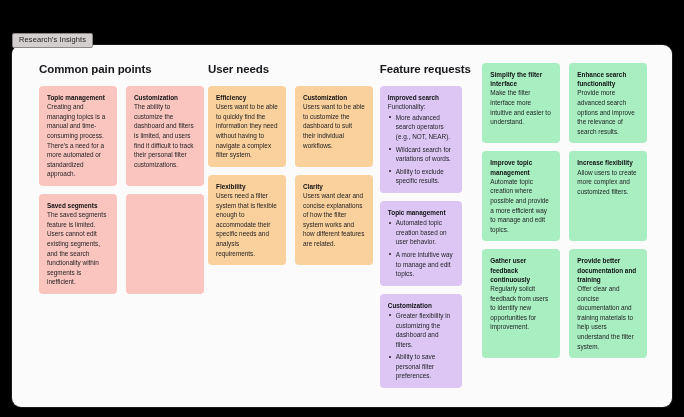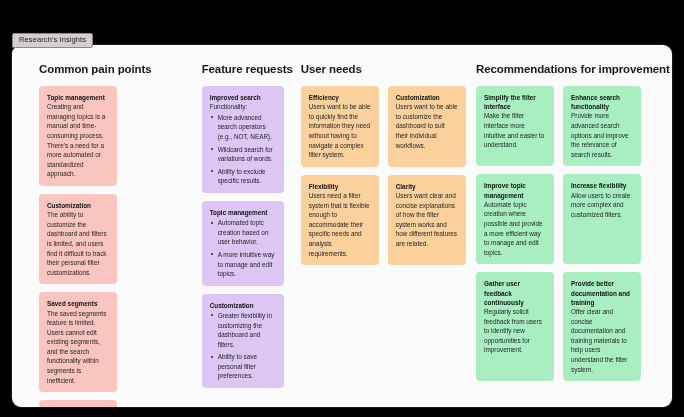--- a/index.html
+++ b/index.html
@@ -163,20 +163,47 @@
           </article>
 
           <article class="card hue-pink card-w2">
             
             
           </article>
 
         </div>
       </section>
 
+      <section class="column col-needs">
+        <h2 class="col-title">User needs</h2>
+        <div class="cards">
+
+          <article class="card hue-orange card-w2">
+            <span class="card-title">Efficiency</span>
+            <span class="card-body">Users want to be able to quickly find the information they need without having to navigate a complex filter system.</span>
+          </article>
+
+          <article class="card hue-orange card-w2">
+            <span class="card-title">Customization</span>
+            <span class="card-body">Users want to be able to customize the dashboard to suit their individual workflows.</span>
+          </article>
+
+          <article class="card hue-orange card-w2">
+            <span class="card-title">Flexibility</span>
+            <span class="card-body">Users need a filter system that is flexible enough to accommodate their specific needs and analysis requirements.</span>
+          </article>
+
+          <article class="card hue-orange card-w2">
+            <span class="card-title">Clarity</span>
+            <span class="card-body">Users want clear and concise explanations of how the filter system works and how different features are related.</span>
+          </article>
+
+        </div>
+      </section>
+
       <section class="column col-feature">
         <h2 class="col-title">Feature requests</h2>
         <div class="cards">
 
           <article class="card hue-purple card-w1">
             <span class="card-title">Improved search</span>
             <span class="card-body">Functionality:</span>
             <ul>
               <li>More advanced search operators (e.g., NOT, NEAR).</li>
               <li>Wildcard search for variations of words.</li>
@@ -196,49 +223,21 @@
             <span class="card-title">Customization</span>
             <ul>
               <li>Greater flexibility in customizing the dashboard and filters.</li>
               <li>Ability to save personal filter preferences.</li>
             </ul>
           </article>
 
         </div>
       </section>
 
-      <section class="column col-needs">
-        <h2 class="col-title">User needs</h2>
-        <div class="cards">
-
-          <article class="card hue-orange card-w2">
-            <span class="card-title">Efficiency</span>
-            <span class="card-body">Users want to be able to quickly find the information they need without having to navigate a complex filter system.</span>
-          </article>
-
-          <article class="card hue-orange card-w2">
-            <span class="card-title">Customization</span>
-            <span class="card-body">Users want to be able to customize the dashboard to suit their individual workflows.</span>
-          </article>
-
-          <article class="card hue-orange card-w2">
-            <span class="card-title">Flexibility</span>
-            <span class="card-body">Users need a filter system that is flexible enough to accommodate their specific needs and analysis requirements.</span>
-          </article>
-
-          <article class="card hue-orange card-w2">
-            <span class="card-title">Clarity</span>
-            <span class="card-body">Users want clear and concise explanations of how the filter system works and how different features are related.</span>
-          </article>
-
-        </div>
-      </section>
-
       <section class="column col-recs">
-        <h2 class="col-title">Recommendations for improvement</h2>
         <div class="cards">
 
           <article class="card hue-green card-w2">
             <span class="card-title">Simplify the filter interface</span>
             <span class="card-body">Make the filter interface more intuitive and easier to understand.</span>
           </article>
 
           <article class="card hue-green card-w2">
             <span class="card-title">Enhance search functionality</span>
             <span class="card-body">Provide more advanced search options and improve the relevance of search results.</span>

